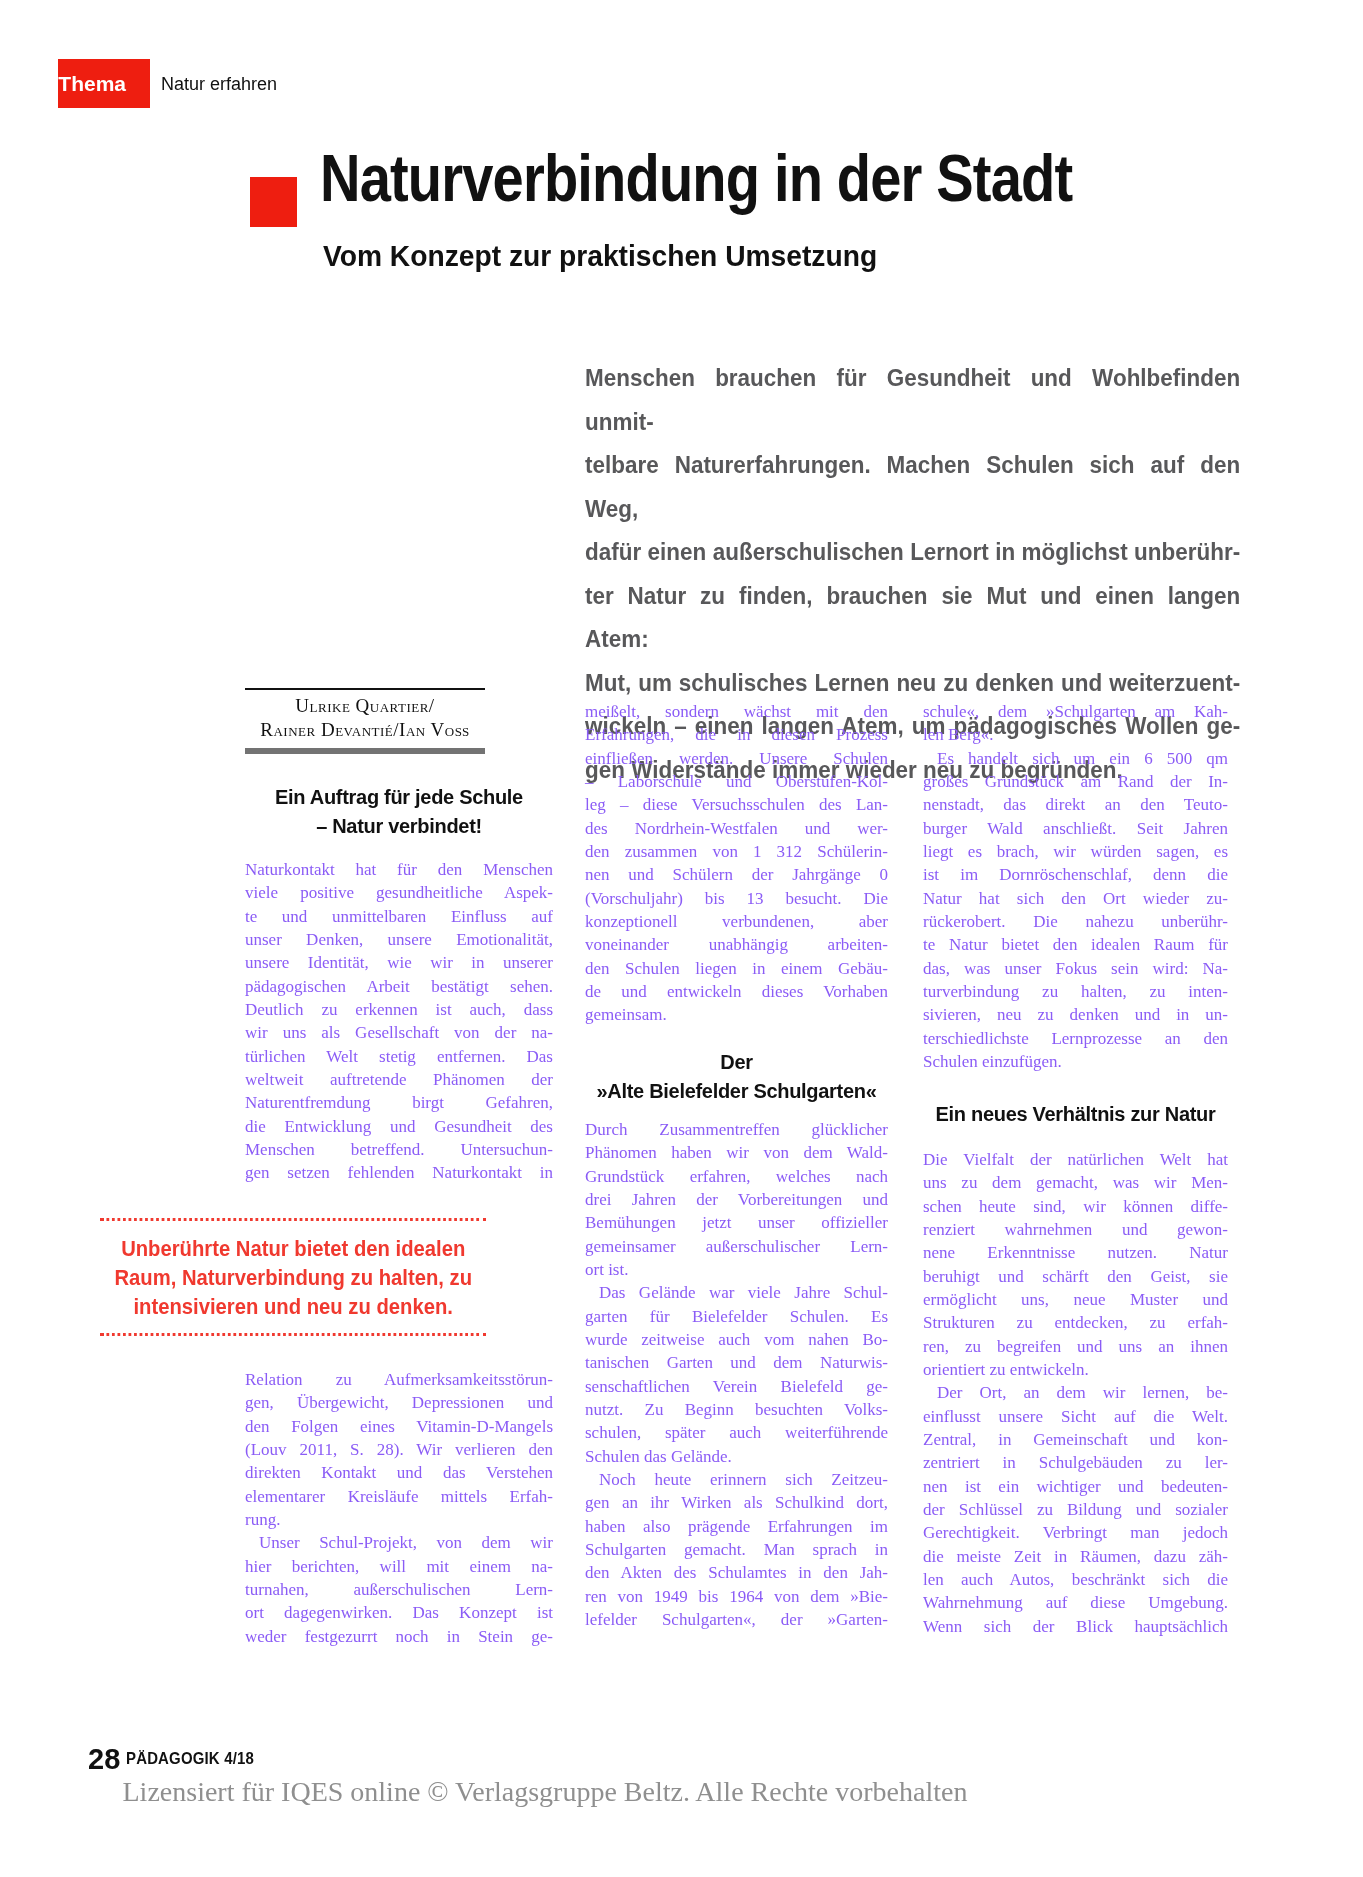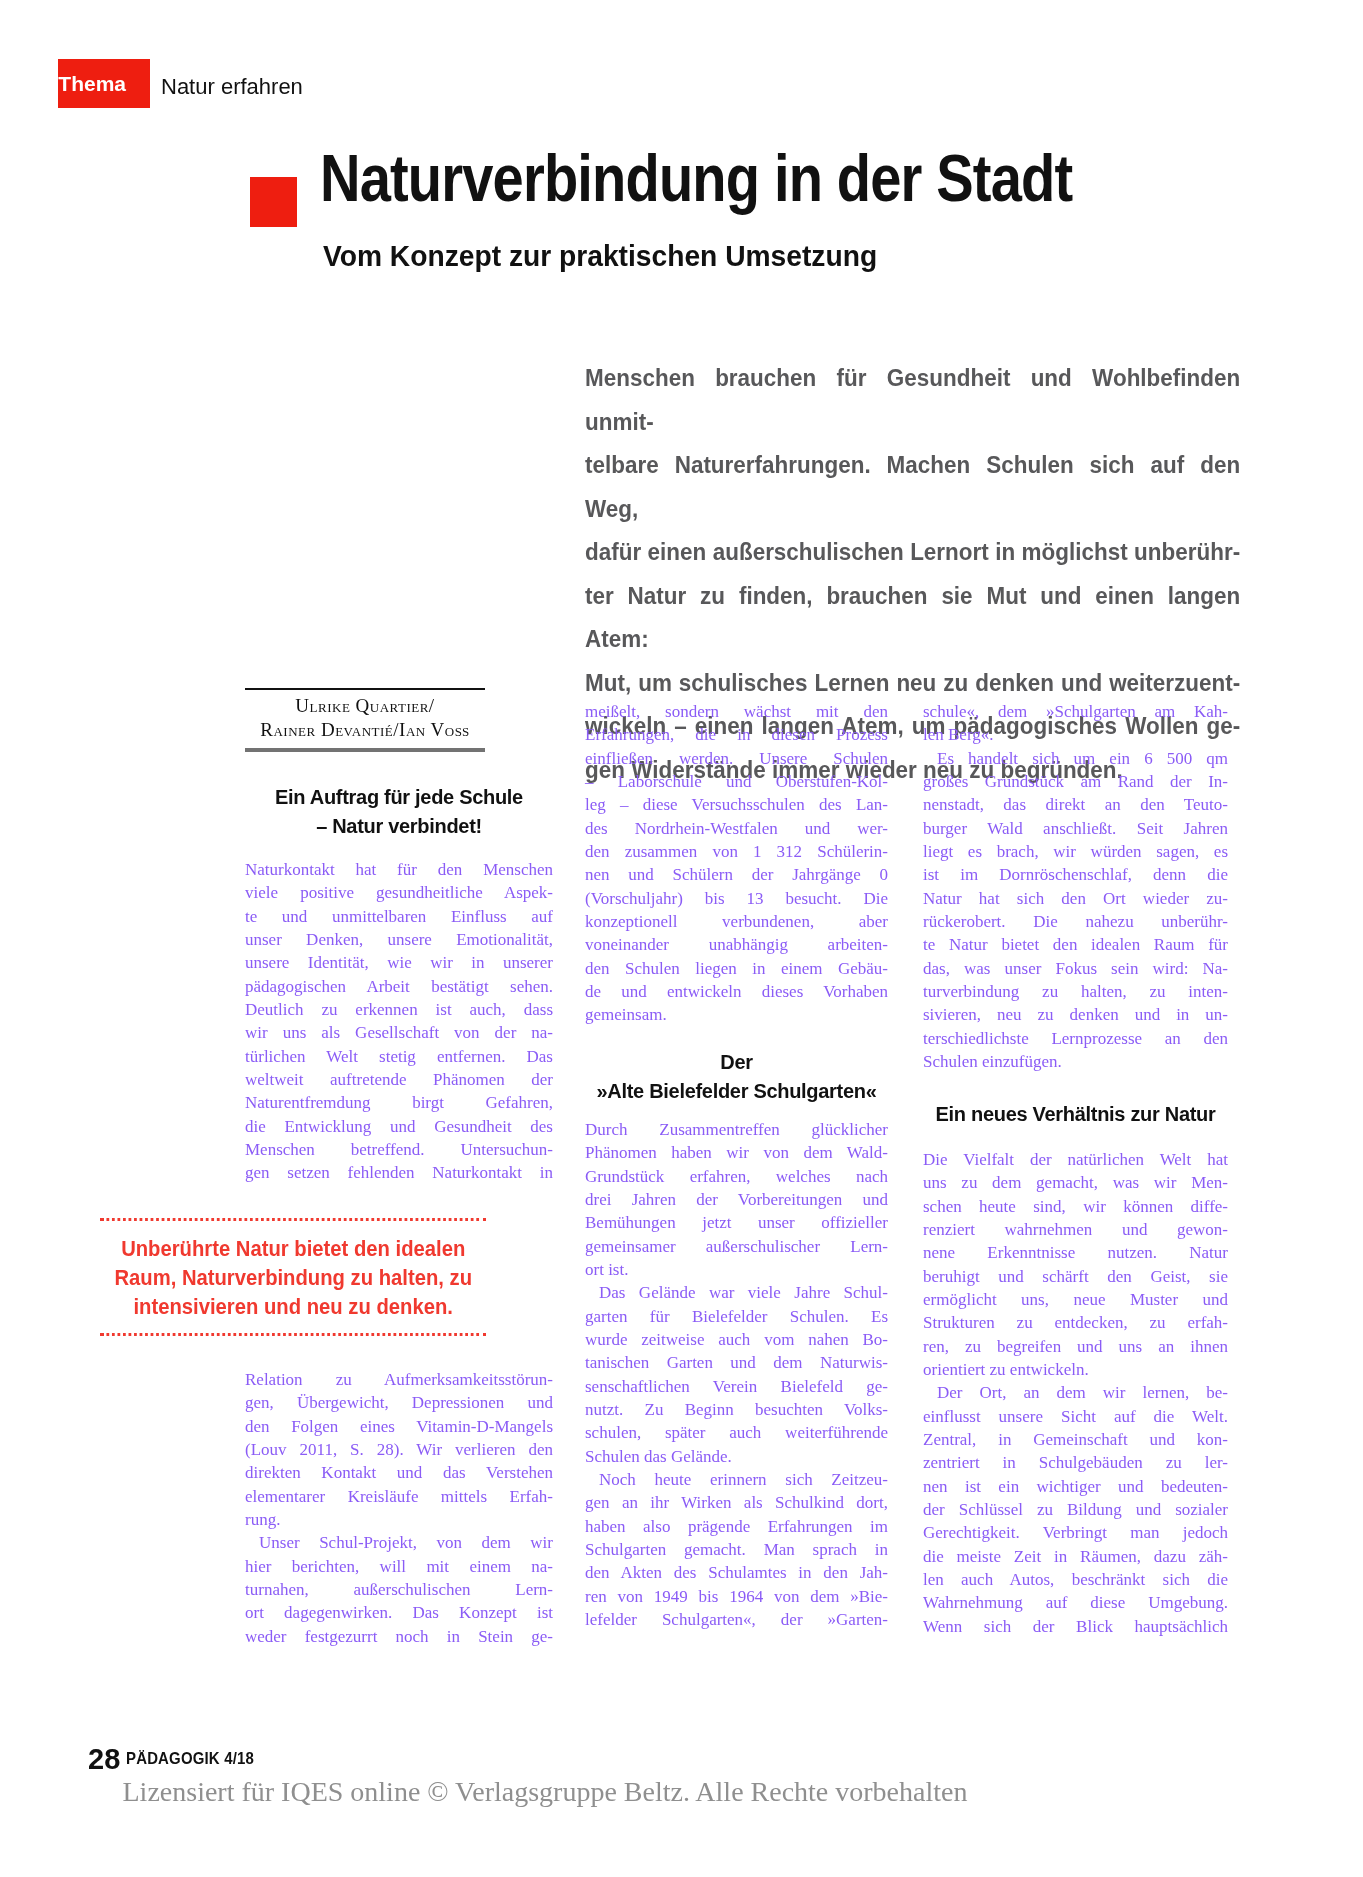--- a/index.html
+++ b/index.html
@@ -4,39 +4,39 @@
 <style>
   html,body{margin:0;padding:0;background:#fff;}
   #page{position:relative;width:1363px;height:1877px;background:#ffffff;overflow:hidden;
         font-family:"Liberation Serif",serif;color:#141414;}
 
   
   .kicker-badge{position:absolute;left:58px;top:59px;width:92px;height:49px;background:#ee1e10;
     color:#fff;font-family:"Liberation Sans",sans-serif;font-weight:bold;font-size:21px;
     line-height:49px;text-align:right;padding-right:24px;box-sizing:border-box;}
   .kicker-topic{position:absolute;left:161px;top:74px;font-family:"Liberation Sans",sans-serif;
-    font-size:22px;color:#111;}
+    font-size:18px;color:#111;}
 
   
   .title-square{position:absolute;left:250px;top:177px;width:47px;height:50px;background:#ee1e10;}
   .page-title{position:absolute;left:320px;top:140px;font-family:"Liberation Sans",sans-serif;
     font-weight:bold;font-size:66px;letter-spacing:-1px;color:#111;white-space:nowrap;
     transform:scaleX(0.85);transform-origin:left top;}
   .page-subtitle{position:absolute;left:323px;top:239px;font-family:"Liberation Sans",sans-serif;
     font-weight:bold;font-size:30px;color:#111;white-space:nowrap;
     transform:scaleX(0.94);transform-origin:left top;}
 
   
   .intro{position:absolute;left:585px;top:356px;width:700px;
     font-family:"Liberation Sans",sans-serif;font-weight:bold;font-size:24px;line-height:43.5px;
     color:#58585a;transform:scaleX(0.936);transform-origin:left top;}
 
   
   .authors{position:absolute;left:245px;top:688px;width:240px;text-align:center;
-    border-top:2px solid #111;border-bottom:4px solid #737373;padding:4px 0 6px 0;
+    border-top:2px solid #111;border-bottom:6px solid #737373;padding:4px 0 6px 0;
     font-family:"Liberation Serif",serif;font-variant:small-caps;font-size:19px;line-height:24px;
     letter-spacing:0.5px;white-space:pre-line;color:#111;}
 
   
   .col-heading{position:absolute;font-family:"Liberation Sans",sans-serif;font-weight:bold;
     font-size:20px;line-height:29px;text-align:center;white-space:pre-line;color:#111;
     letter-spacing:-0.3px;}
   #col1-heading{left:245px;top:783px;width:308px;}
   #col2-heading{left:585px;top:1048px;width:303px;}
   #col3-heading{left:923px;top:1100px;width:305px;}

